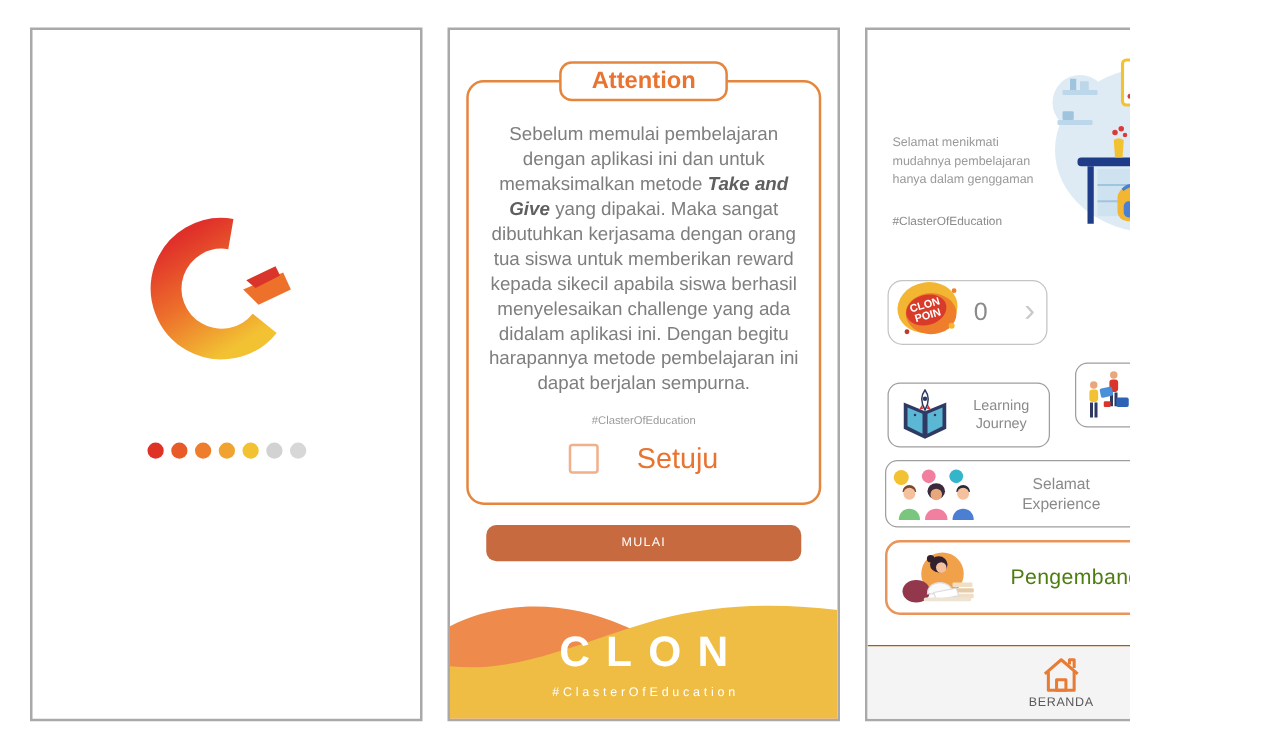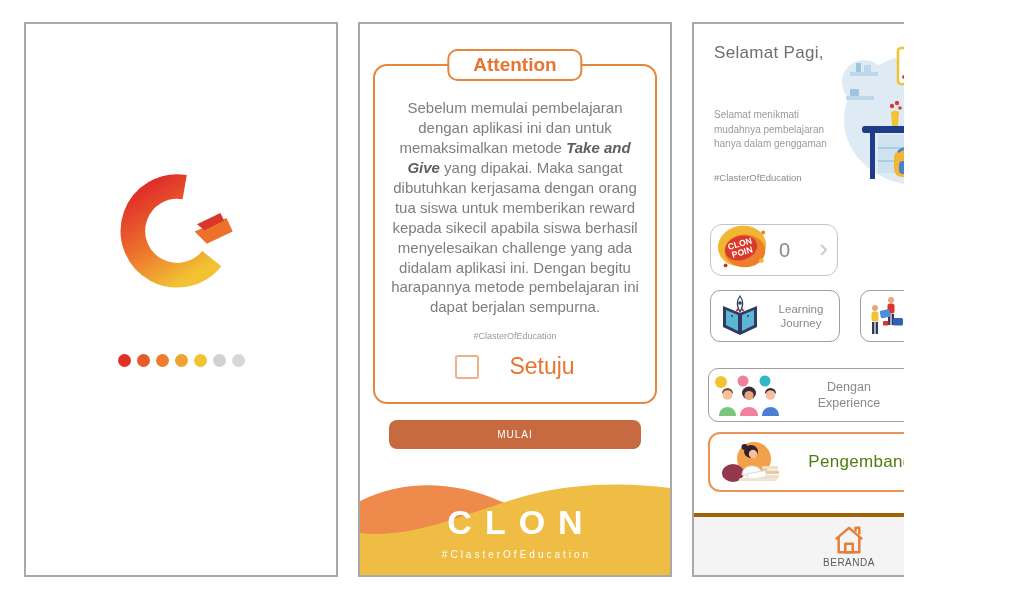--- a/index.html
+++ b/index.html
@@ -45,30 +45,30 @@
   .hero{position:absolute;right:2px;top:8px;}
 
   .poin-card{position:absolute;left:16px;top:200px;width:126px;height:50px;border:1px solid #C4C4C4;
              border-radius:12px;display:flex;align-items:center;cursor:pointer;background:#fff;}
   .poin-value{color:#8A8A8A;font-size:20px;margin-left:8px;flex:1;}
   .poin-chevron{color:#C9C9C9;font-size:26px;line-height:1;margin-right:9px;margin-top:-4px;}
   .poin-blob{margin-left:2px;margin-top:-4px;}
 
   .menu-card{position:absolute;border:1.5px solid #9E9E9E;border-radius:10px;background:#fff;
              display:flex;align-items:center;cursor:pointer;}
-  .lj-card{left:16px;top:266px;width:128px;height:50px;}
+  .lj-card{left:16px;top:282px;width:128px;height:50px;}
   .quiz-card{left:166px;top:266px;width:130px;height:50px;}
   .menu-label{color:#8A8A8A;font-size:11.5px;line-height:1.25;text-align:center;flex:1;}
   .social-card{left:14px;top:344px;right:14px;height:52px;justify-content:space-between;padding:0 4px;}
   .social-label{color:#8A8A8A;font-size:12.5px;line-height:1.3;text-align:center;}
   .pd-card{left:14px;top:408px;right:14px;height:56px;border:2px solid #E8955C;border-radius:12px;}
   .pd-label{color:#4d7c0f;font-size:17px;flex:1;text-align:center;letter-spacing:.3px;}
 
   .navbar{position:absolute;left:0;right:0;bottom:0;height:58px;background:#F4F4F4;
-          border-top:4px solid #a16207;display:flex;align-items:center;}
+          border-top:1px solid #a16207;display:flex;align-items:center;}
   .nav-item{flex:1;display:flex;flex-direction:column;align-items:center;gap:2px;cursor:pointer;}
   .nav-label{color:#5A5A5A;font-size:10px;letter-spacing:.5px;}
 </style>
 </head>
 <body>
 
 <div class="stage">
 
   <div class="phone" id="phone-splash">
     <div class="splash-center">
@@ -113,21 +113,20 @@
         <path d="M0 56 C 55 62, 105 36, 165 19 C 218 5, 268 6, 310 11 L310 98 L0 98 Z" fill="#EFBD44"></path>
       </svg>
       <div class="wave-brand">CLON</div>
       <div class="wave-tag">#ClasterOfEducation</div>
     </div>
   </div>
 
   <div class="phone" id="phone-home">
 
     <div class="greeting">
-      <div>Selamat Pagi,</div>
     </div>
     <div class="subtitle">Selamat menikmati mudahnya pembelajaran hanya dalam genggaman</div>
     <div class="home-hashtag">#ClasterOfEducation</div>
 
     <svg class="hero" width="168" height="160" viewBox="0 0 168 160">
       <ellipse cx="88" cy="88" rx="78" ry="66" fill="#DEEBF4"></ellipse>
       <circle cx="30" cy="50" r="22" fill="#DEEBF4"></circle>
 
       <rect x="16" y="40" width="28" height="4" rx="1" fill="#BDD7EA"></rect>
       <rect x="22" y="31" width="5" height="9" fill="#9FC4DE"></rect>
@@ -245,21 +244,21 @@
         <path d="M9 19.5 a5.5 5.5 0 0 1 11 0" fill="#7A4A2C"></path>
         <circle cx="14.5" cy="21" r="4.8" fill="#F5C09E"></circle>
         <path d="M6 42 C6 30 23 30 23 42 Z" fill="#7BC67E"></path>
         <ellipse cx="36" cy="19" rx="7" ry="6.5" fill="#3A2A3A"></ellipse>
         <circle cx="36" cy="21.5" r="4.6" fill="#E8A87C"></circle>
         <path d="M27 42 C27 30 45 30 45 42 Z" fill="#F07FA0"></path>
         <path d="M52 19.5 a5.5 5.5 0 0 1 11 0" fill="#2A2A34"></path>
         <circle cx="57.5" cy="21" r="4.8" fill="#F5C09E"></circle>
         <path d="M49 42 C49 30 66 30 66 42 Z" fill="#4A7FD4"></path>
       </svg>
-      <span class="social-label" style="max-width:74px;">Dengan Experience</span>
+      <span class="social-label" style="max-width:74px;">Selamat Experience</span>
       <svg width="68" height="42" viewBox="0 0 68 42">
         <circle cx="14" cy="7" r="5.5" fill="#9B6BC9"></circle>
         <circle cx="38" cy="6" r="5.5" fill="#D9352B"></circle>
         <circle cx="60" cy="8" r="6" fill="#1FA89B"></circle>
         <ellipse cx="12" cy="24" rx="8" ry="9" fill="#B07FD4"></ellipse>
         <circle cx="12" cy="22" r="4.4" fill="#F5C09E"></circle>
         <path d="M3 42 C3 32 21 32 21 42 Z" fill="#B07FD4"></path>
         <ellipse cx="35" cy="23" rx="7" ry="8" fill="#F08030"></ellipse>
         <circle cx="35" cy="21.5" r="4.4" fill="#F5C09E"></circle>
         <path d="M26 42 C26 31 44 31 44 42 Z" fill="#E8622C"></path>

